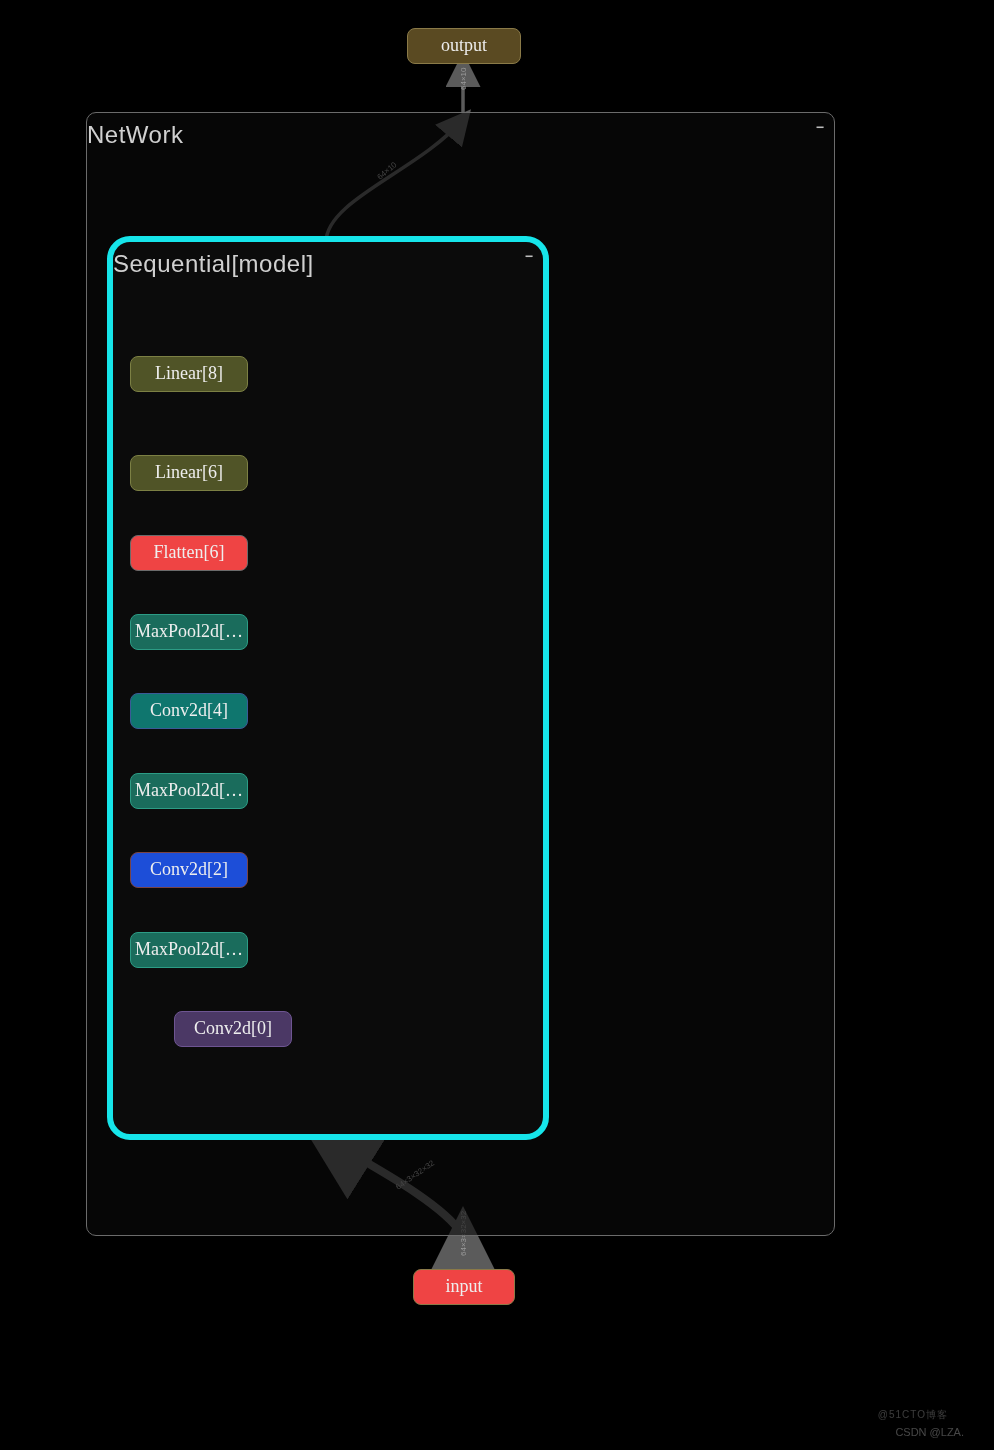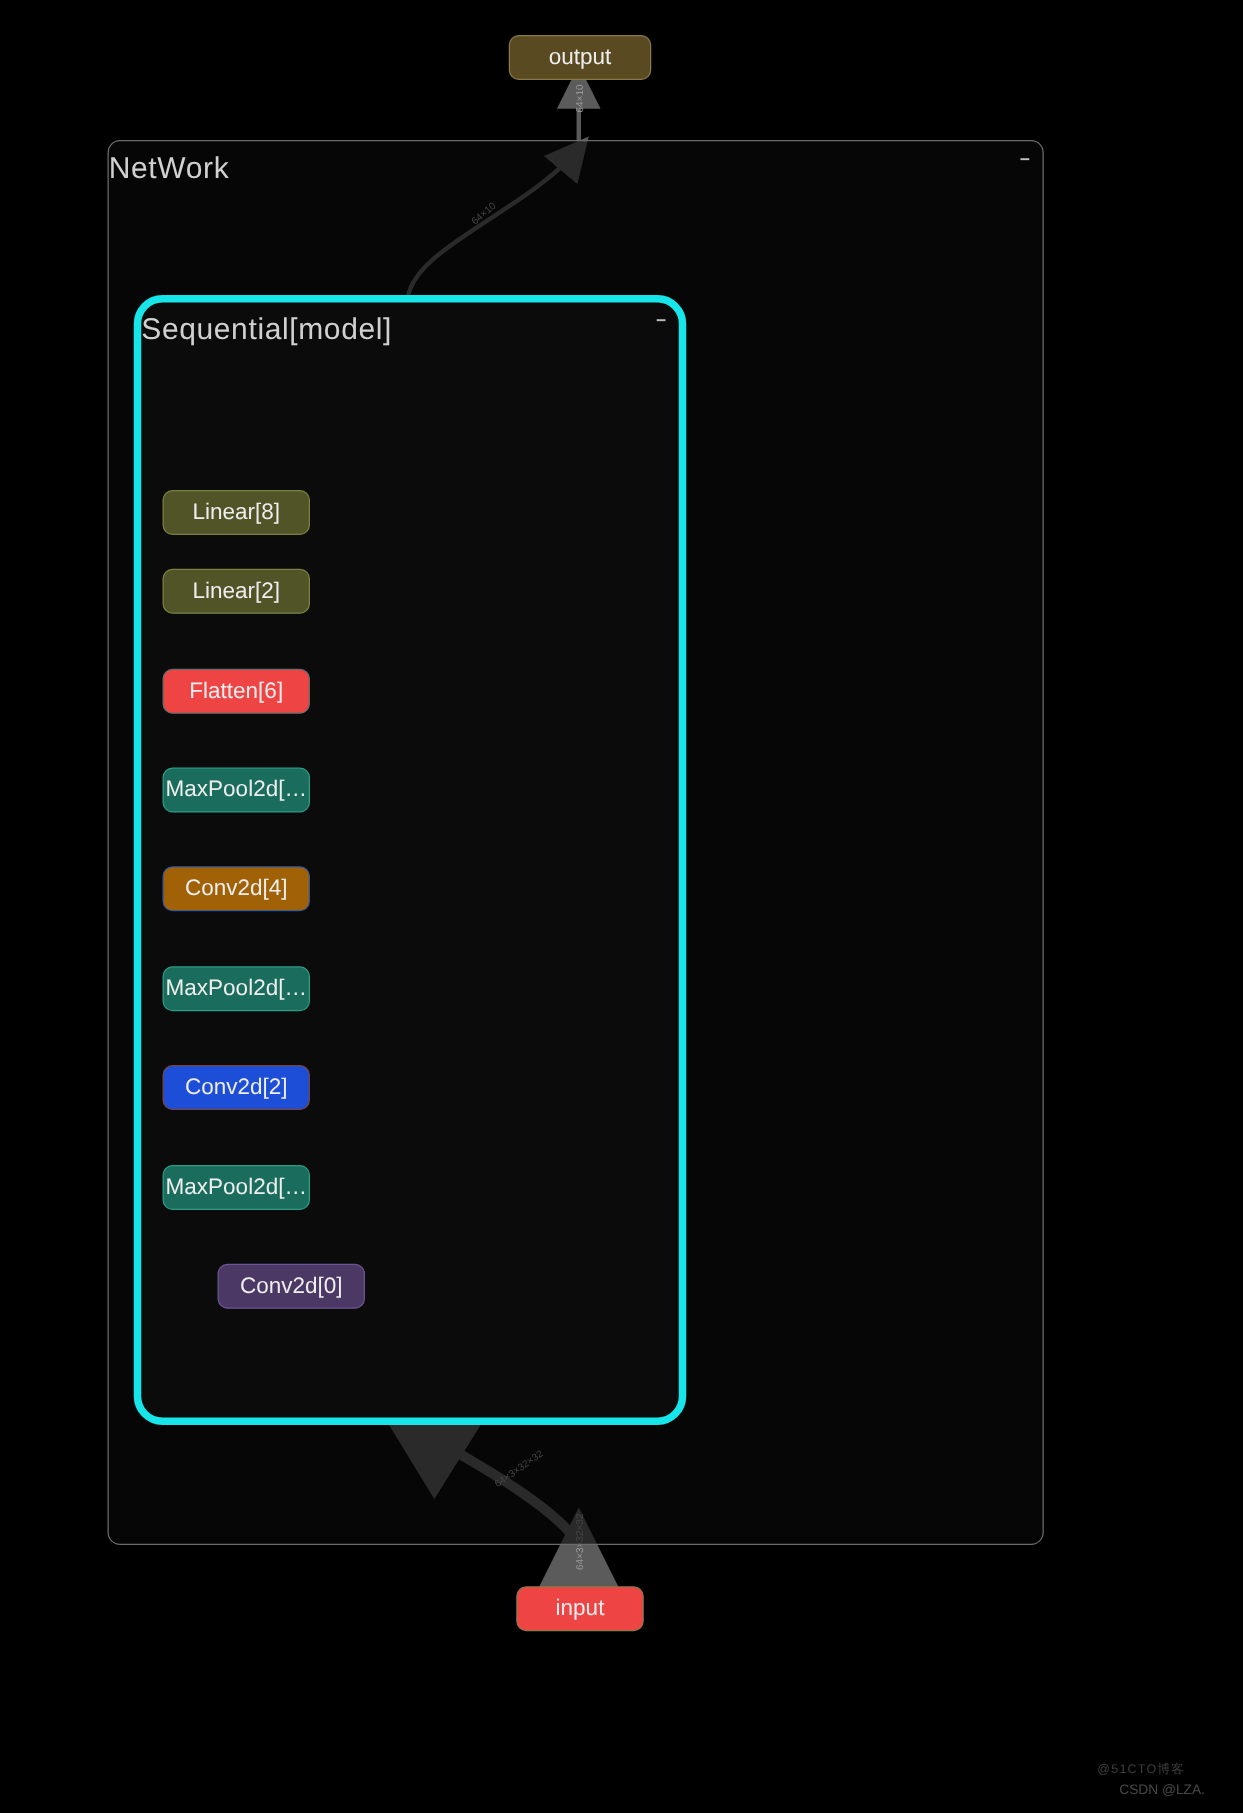--- a/index.html
+++ b/index.html
@@ -63,36 +63,37 @@
 
   
   .node {
     position: absolute;
     border-radius: 8px;
     text-align: center;
     font-size: 18px;
     color: #eeeeee;
     line-height: 32px;
     white-space: nowrap;
+    font-family: Liberation Serif, serif;
   }
   .n-output   { left: 407px; top: 28px;  width: 112px; height: 34px;
                 background: #5a4a22; border: 1px solid #8a7a48; }
   .n-input    { left: 413px; top: 1269px; width: 100px; height: 34px;
                 background: #ef4444; border: 1px solid #8a7a48; }
 
-  .n-linear8  { left: 130px; top: 392px; width: 116px; height: 34px;
+  .n-linear8  { left: 130px; top: 356px; width: 116px; height: 34px;
                 background: #505427; border: 1px solid #7c8044; }
   .n-linear7  { left: 130px; top: 455px; width: 116px; height: 34px;
                 background: #505427; border: 1px solid #7c8044; }
   .n-flatten6 { left: 130px; top: 535px; width: 116px; height: 34px;
                 background: #ef4444; border: 1px solid #6b6b6b; }
   .n-max5     { left: 130px; top: 614px; width: 116px; height: 34px;
                 background: #1a6c5c; border: 1px solid #2c9c85; overflow: hidden; text-overflow: ellipsis; }
   .n-conv4    { left: 130px; top: 693px; width: 116px; height: 34px;
-                background: #a16207; border: 1px solid #3a5a96; }
+                background: #0f766e; border: 1px solid #3a5a96; }
   .n-max3     { left: 130px; top: 773px; width: 116px; height: 34px;
                 background: #1a6c5c; border: 1px solid #2c9c85; overflow: hidden; text-overflow: ellipsis; }
   .n-conv2    { left: 130px; top: 852px; width: 116px; height: 34px;
                 background: #1d4ed8; border: 1px solid #7a4444; }
   .n-max1     { left: 130px; top: 932px; width: 116px; height: 34px;
                 background: #1a6c5c; border: 1px solid #2c9c85; overflow: hidden; text-overflow: ellipsis; }
   .n-conv0    { left: 130px; top:1011px; width: 116px; height: 34px;
                 background: #4b3865; border: 1px solid #6e5592; margin-left: 44px; }
 
   
@@ -202,21 +203,21 @@
   </div>
 
   <div class="node n-output">
     <span>output</span>
   </div>
 
   <div class="node n-linear8">
     <span>Linear[8]</span>
   </div>
   <div class="node n-linear7">
-    <span>Linear[2]</span>
+    <span>Linear[6]</span>
   </div>
   <div class="node n-flatten6">
     <span>Flatten[6]</span>
   </div>
   <div class="node n-max5">
     <span>MaxPool2d[…</span>
   </div>
   <div class="node n-conv4">
     <span>Conv2d[4]</span>
   </div>

